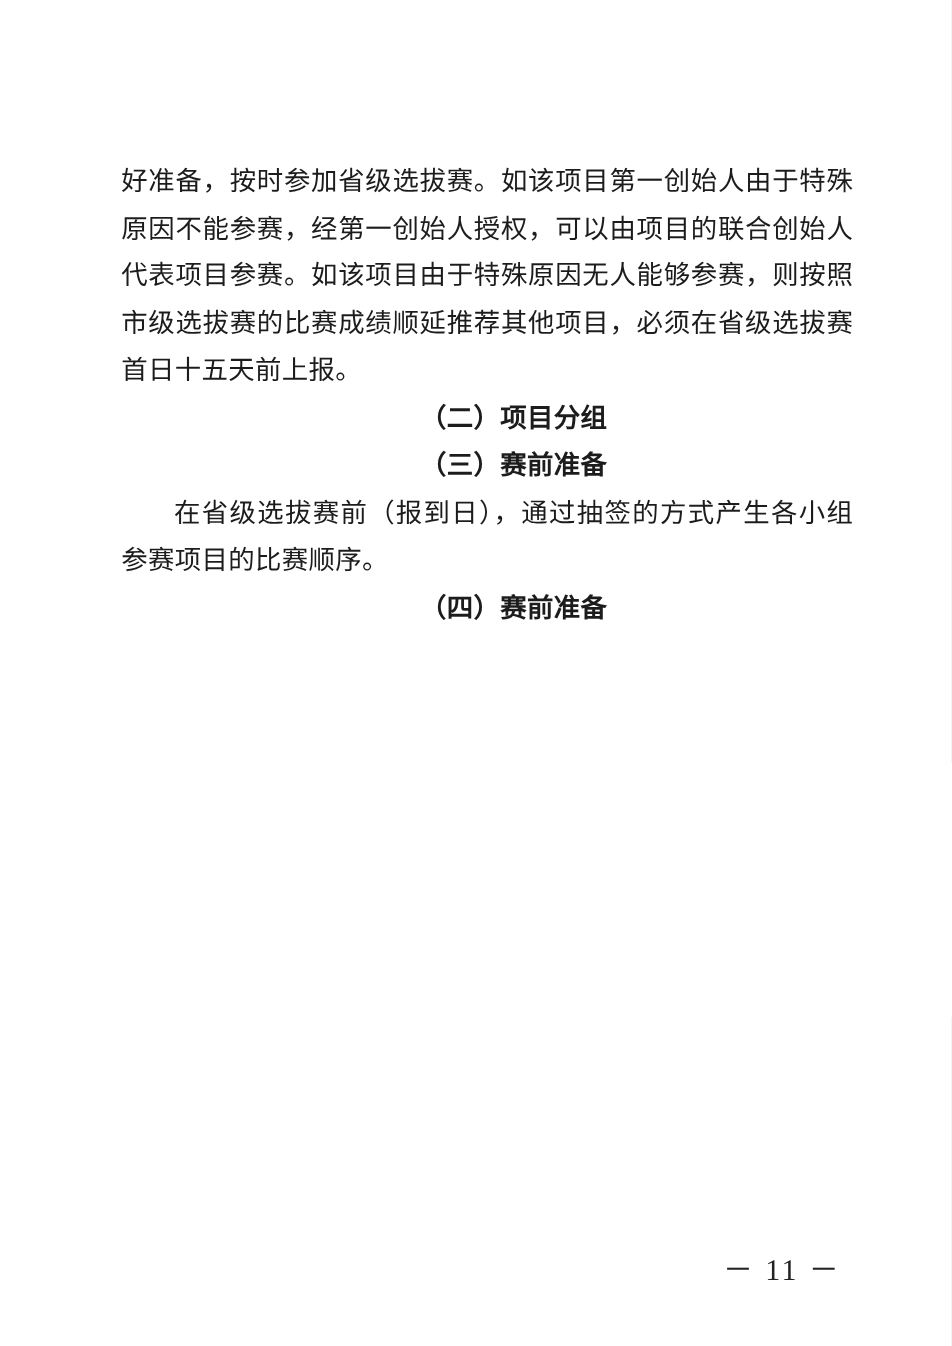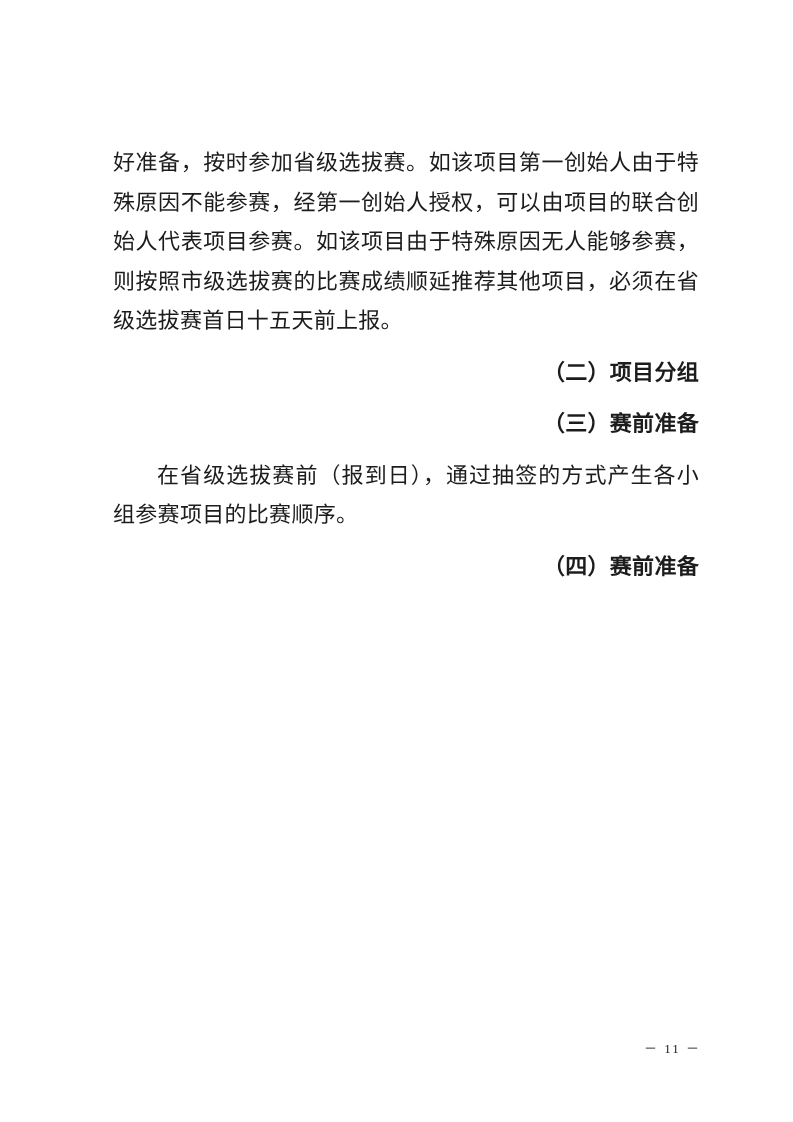--- a/index.html
+++ b/index.html
@@ -17,42 +17,42 @@
     font-family: "Liberation Serif", "DejaVu Serif", serif;
     color: #1c1c1c;
   }
   .doc-body {
     position: absolute;
     left: 101px;
     top: 131px;
     width: 610px;
   }
   .doc-body p {
-    margin: 12px;
+    margin: 0;
     padding: 0;
     font-size: 22px;
     line-height: 39.5px;
     text-align: justify;
     text-justify: inter-ideograph;
     text-indent: 2em;
     letter-spacing: 0.3px;
     word-break: break-all;
   }
   .doc-body p.continuation {
     text-indent: 0;
   }
   .doc-body p.heading {
     font-weight: bold;
-    text-align: right;
+    text-align: center;
   }
   .page-number {
     position: absolute;
     top: 1038px;
     right: 92px;
-    font-size: 13px;
+    font-size: 25px;
     letter-spacing: 2px;
     color: #222222;
     font-family: "Liberation Serif", "DejaVu Serif", serif;
   }
 </style>
 </head>
 <body>
 
 <div class="page">
 

